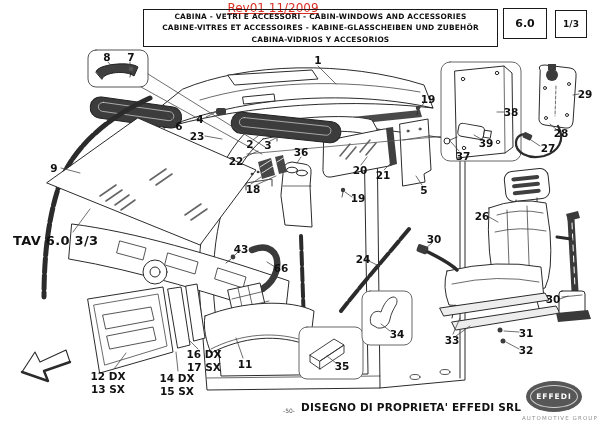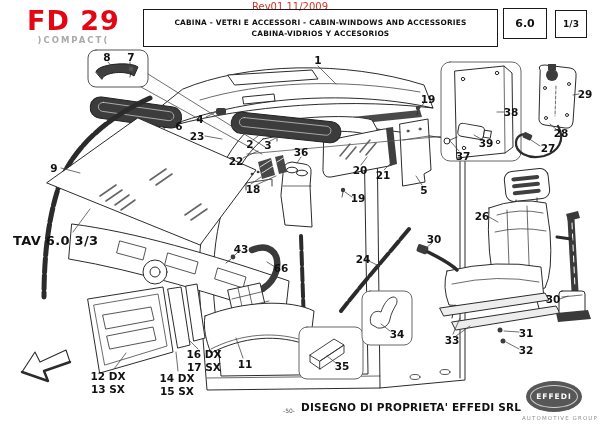--- a/index.html
+++ b/index.html
@@ -2,21 +2,21 @@
 <html><head>
 <meta charset="utf-8">
 <style>
   html,body{margin:0;padding:0;background:#fff;}
   .page{position:relative;width:600px;height:429px;background:#fff;overflow:hidden;
         font-family:"DejaVu Sans","Liberation Sans",sans-serif;color:#111;}
   
   .brand{position:absolute;left:27px;top:7px;text-align:center;}
   .brand-model{color:#e30613;font-size:27px;font-weight:800;letter-spacing:1px;line-height:1;}
   .brand-sub{color:#a9a9a9;font-weight:700;font-size:8.5px;letter-spacing:2px;margin-top:1px;}
-  .rev{position:absolute;left:145px;top:1px;width:290px;text-align:center;color:#d93025;font-size:10px;}
+  .rev{position:absolute;left:128px;top:1px;width:290px;text-align:center;color:#d93025;font-size:12px;text-decoration:underline;}
   .title-box{position:absolute;left:143px;top:9px;width:355px;height:38px;border:1.5px solid #1a1a1a;
              box-sizing:border-box;display:flex;flex-direction:column;justify-content:center;
              text-align:center;font-weight:700;font-size:7.4px;line-height:1.5;letter-spacing:.2px;}
   .code-box{position:absolute;left:503px;top:8px;width:44px;height:31px;border:1.6px solid #1a1a1a;
             box-sizing:border-box;display:flex;align-items:center;justify-content:center;
             font-size:11px;font-weight:700;}
   .sheet-box{position:absolute;left:555px;top:10px;width:32px;height:28px;border:1.4px solid #1a1a1a;
              box-sizing:border-box;display:flex;align-items:center;justify-content:center;
              font-size:9px;font-weight:700;}
   
@@ -34,27 +34,24 @@
   .logo-inner{width:46px;height:21px;border:1.5px solid #cfcfcf;border-radius:50%;
               display:flex;align-items:center;justify-content:center;color:#fff;
               font-size:7.5px;font-weight:800;letter-spacing:1px;}
   .logo-caption{margin-top:3px;font-size:5.5px;color:#909090;letter-spacing:1.1px;white-space:nowrap;}
 </style>
 </head>
 <body>
 
 <div class="page">
 
-  <div class="brand">
-    <div class="brand-model">FD 29</div>
-    <div class="brand-sub">)COMPACT(</div>
-  </div>
   <div class="rev">Rev01 11/2009</div>
   <div class="title-box">
     <div>CABINA - VETRI E ACCESSORI - CABIN-WINDOWS AND ACCESSORIES</div>
+    <div>CABINE-VITRES ET ACCESSOIRES - KABINE-GLASSCHEIBEN UND ZUBEHÖR</div>
     <div>CABINA-VIDRIOS Y ACCESORIOS</div>
   </div>
   <div class="code-box">6.0</div>
   <div class="sheet-box">1/3</div>
 
   <div class="diagram">
     <svg width="600" height="429" viewBox="0 0 600 429">
       <g fill="none" stroke="#2b2b2b" stroke-width="1" stroke-linejoin="round" stroke-linecap="round">
 
         <g>

